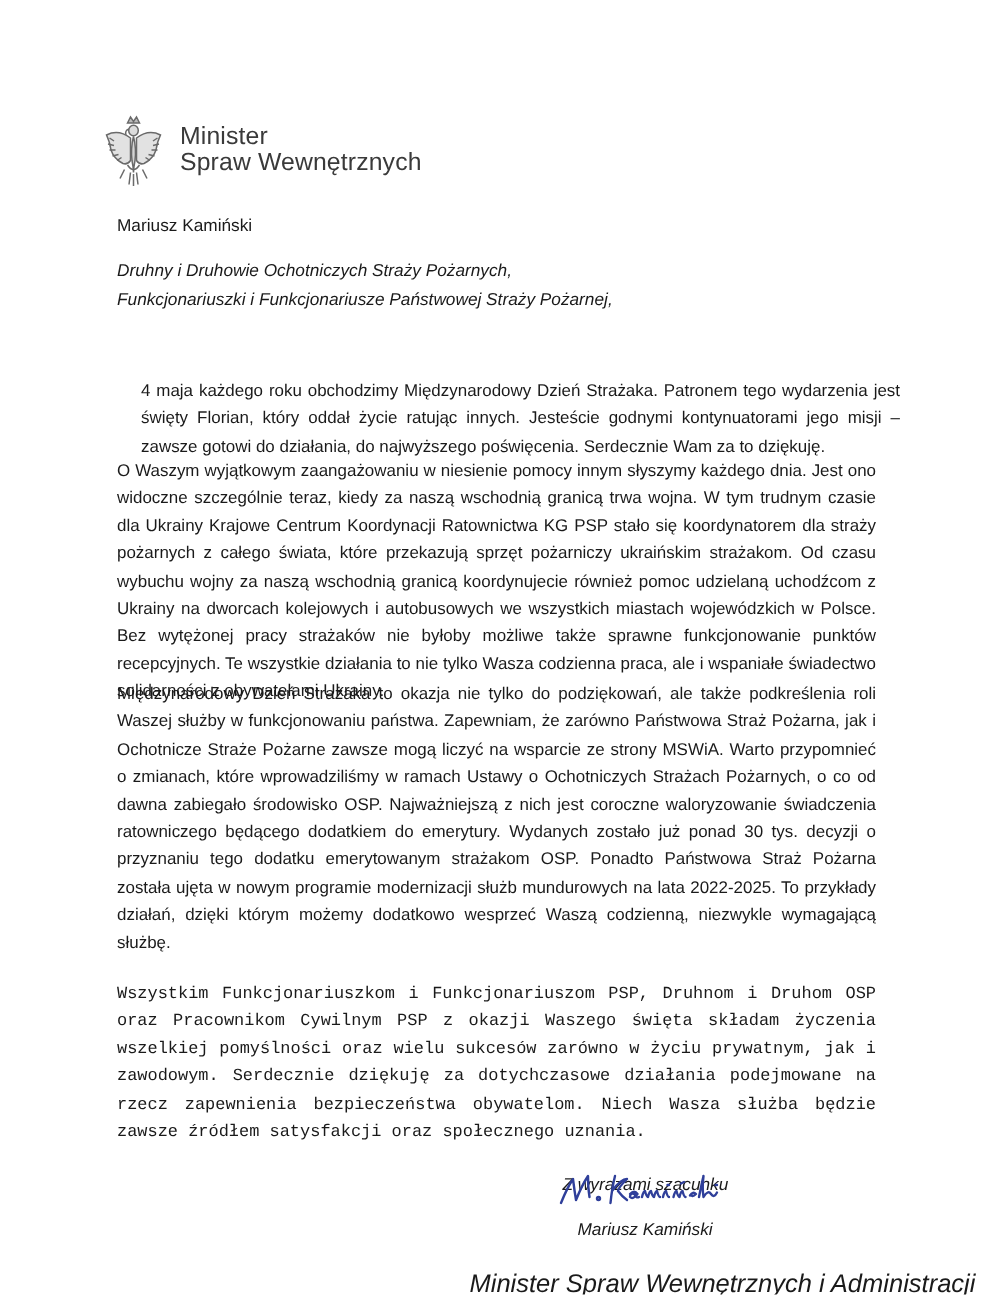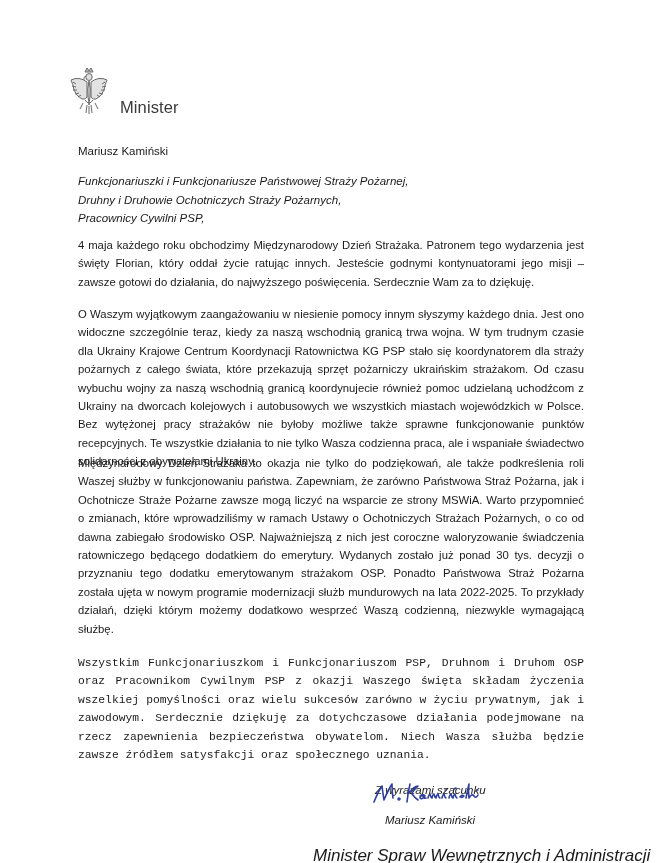--- a/index.html
+++ b/index.html
@@ -1,18 +1,18 @@
 <!DOCTYPE html>
 <html><head>
   <meta charset="utf-8">
   <style>
     html, body { margin: 0; padding: 0; background: #ffffff; }
     body { width: 663px; height: 863px; position: relative; overflow: hidden;
       font-family: "Liberation Sans", "DejaVu Sans", sans-serif; color: #1a1a1a; }
-    .header { position: absolute; left: 68px; top: 64px; display: flex; align-items: flex-end; }
+    .header { position: absolute; left: 68px; top: 74px; display: flex; align-items: center; }
     .eagle { width: 42px; height: 50px; margin-top: 2px; margin-right: 10px; }
     .ministry { font-size: 16.5px; line-height: 17px; color: #3a3a3a; letter-spacing: 0.1px; }
     .ministry div { white-space: nowrap; }
     .sender { position: absolute; left: 78px; top: 145px; font-size: 11.5px; color: #1a1a1a; }
     .salutation { position: absolute; left: 78px; top: 172px; font-size: 11.5px; font-style: italic; line-height: 18.5px; }
     .body { position: absolute; left: 78px; width: 506px; font-size: 11.3px; line-height: 18.4px; text-align: justify; }
     .p1 { top: 236px; }
     .p2 { top: 305px; }
     .p3 { top: 454px; }
     .p4 { top: 654px; font-family: Liberation Mono, monospace; }
@@ -33,32 +33,32 @@
       <path d="M21 15 q-2 8 -1 16 q1 5 1 8 q0 -3 1 -8 q1 -8 -1 -16z" fill="#d4d4d4"></path>
       <path d="M19 16 q-8 -6 -16 -2 q2 4 3 10 q2 6 8 9 q3 1 5 -2z" fill="#e2e2e2"></path>
       <path d="M23 16 q8 -6 16 -2 q-2 4 -3 10 q-2 6 -8 9 q-3 1 -5 -2z" fill="#e2e2e2"></path>
       <path d="M5 16 l3 2 M4 20 l4 1 M5 24 l4 0 M7 28 l4 -1 M10 31 l3 -2"></path>
       <path d="M37 16 l-3 2 M38 20 l-4 1 M37 24 l-4 0 M35 28 l-4 -1 M32 31 l-3 -2"></path>
       <path d="M17 34 q4 6 8 0 M15 37 l-3 6 M27 37 l3 6 M19 39 l-1 8 M23 39 l1 8 M21 40 l0 8"></path>
     </g>
   </svg>
   <div class="ministry">
     <div>Minister</div>
+    <div>Spraw Wewnętrznych</div>
   </div>
 </div>
 
 <div class="sender">Mariusz Kamiński</div>
 
 <div class="salutation">
+  <div>Druhny i Druhowie Ochotniczych Straży Pożarnych,</div>
   <div>Funkcjonariuszki i Funkcjonariusze Państwowej Straży Pożarnej,</div>
-  <div>Druhny i Druhowie Ochotniczych Straży Pożarnych,</div>
-  <div>Pracownicy Cywilni PSP,</div>
 </div>
 
-<p class="body p1" style="margin:0">4 maja każdego roku obchodzimy Międzynarodowy Dzień Strażaka. Patronem tego wydarzenia jest święty Florian, który oddał życie ratując innych. Jesteście godnymi kontynuatorami jego misji – zawsze gotowi do działania, do najwyższego poświęcenia. Serdecznie Wam za to dziękuję.</p>
+<p class="body p1" style="margin:16px">4 maja każdego roku obchodzimy Międzynarodowy Dzień Strażaka. Patronem tego wydarzenia jest święty Florian, który oddał życie ratując innych. Jesteście godnymi kontynuatorami jego misji – zawsze gotowi do działania, do najwyższego poświęcenia. Serdecznie Wam za to dziękuję.</p>
 <p class="body p2" style="margin:0">O Waszym wyjątkowym zaangażowaniu w niesienie pomocy innym słyszymy każdego dnia. Jest ono widoczne szczególnie teraz, kiedy za naszą wschodnią granicą trwa wojna. W tym trudnym czasie dla Ukrainy Krajowe Centrum Koordynacji Ratownictwa KG PSP stało się koordynatorem dla straży pożarnych z całego świata, które przekazują sprzęt pożarniczy ukraińskim strażakom. Od czasu wybuchu wojny za naszą wschodnią granicą koordynujecie również pomoc udzielaną uchodźcom z Ukrainy na dworcach kolejowych i autobusowych we wszystkich miastach wojewódzkich w Polsce. Bez wytężonej pracy strażaków nie byłoby możliwe także sprawne funkcjonowanie punktów recepcyjnych. Te wszystkie działania to nie tylko Wasza codzienna praca, ale i wspaniałe świadectwo solidarności z obywatelami Ukrainy.</p>
 <p class="body p3" style="margin:0">Międzynarodowy Dzień Strażaka to okazja nie tylko do podziękowań, ale także podkreślenia roli Waszej służby w funkcjonowaniu państwa. Zapewniam, że zarówno Państwowa Straż Pożarna, jak i Ochotnicze Straże Pożarne zawsze mogą liczyć na wsparcie ze strony MSWiA. Warto przypomnieć o zmianach, które wprowadziliśmy w ramach Ustawy o Ochotniczych Strażach Pożarnych, o co od dawna zabiegało środowisko OSP. Najważniejszą z nich jest coroczne waloryzowanie świadczenia ratowniczego będącego dodatkiem do emerytury. Wydanych zostało już ponad 30 tys. decyzji o przyznaniu tego dodatku emerytowanym strażakom OSP. Ponadto Państwowa Straż Pożarna została ujęta w nowym programie modernizacji służb mundurowych na lata 2022-2025. To przykłady działań, dzięki którym możemy dodatkowo wesprzeć Waszą codzienną, niezwykle wymagającą służbę.</p>
 <p class="body p4" style="margin:0">Wszystkim Funkcjonariuszkom i Funkcjonariuszom PSP, Druhnom i Druhom OSP oraz Pracownikom Cywilnym PSP z okazji Waszego święta składam życzenia wszelkiej pomyślności oraz wielu sukcesów zarówno w życiu prywatnym, jak i zawodowym. Serdecznie dziękuję za dotychczasowe działania podejmowane na rzecz zapewnienia bezpieczeństwa obywatelom. Niech Wasza służba będzie zawsze źródłem satysfakcji oraz społecznego uznania.</p>
 
 <div class="closing">Z wyrazami szacunku</div>
 
 <svg class="signature" viewBox="0 0 125 30">
   <g id="sig" fill="none" stroke-width="1.6" stroke-linecap="round" stroke-linejoin="round" stroke="#2f3f9a">
     <path d="M6 24 q4 -10 8 -16 q1 8 2 14 q4 -10 8 -16 q0 8 1 14"></path>
     <circle cx="31" cy="21" r="1"></circle>

